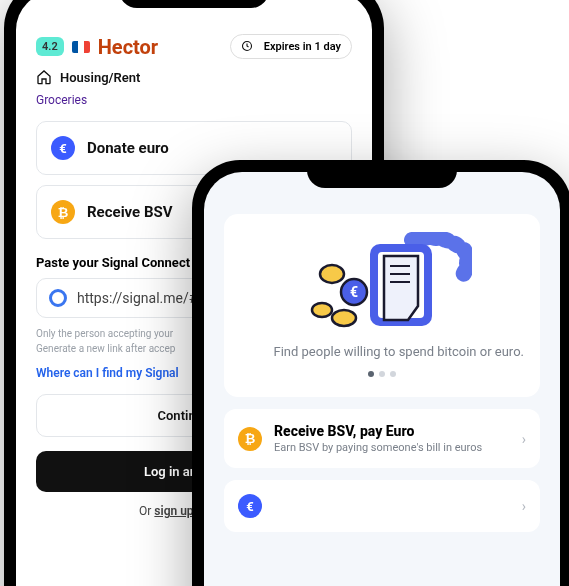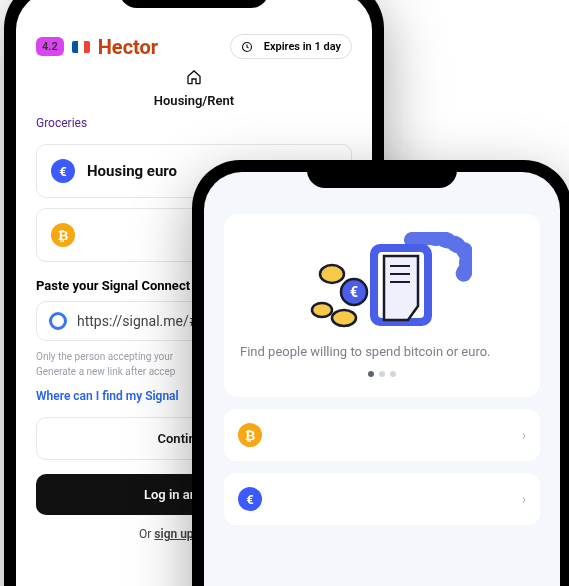--- a/index.html
+++ b/index.html
@@ -59,21 +59,21 @@
   justify-content: space-between;
   margin-top: 14px;
   margin-bottom: 10px;
 }
 .left-head {
   display: flex;
   align-items: center;
   gap: 8px;
 }
 .rating-badge {
-  background: #d946ef;
+  background: #5eead4;
   color: #333;
   font-size: 11px;
   font-weight: 600;
   padding: 3px 6px;
   border-radius: 6px;
 }
 .flag {
   width: 18px;
   height: 12px;
   display: inline-flex;
@@ -89,29 +89,27 @@
   font-weight: 700;
   color: #c2410c;
 }
 .expiry {
   border: 1px solid #ddd;
   border-radius: 16px;
   padding: 5px 10px;
   font-size: 11px;
   font-weight: 600;
   display: flex;
-  align-items: center;
   gap: 11px;
 }
 .category-row {
   display: flex;
   align-items: center;
   gap: 8px;
   margin-bottom: 8px;
-  flex-direction: column;
 }
 .house-icon {
   width: 16px;
   height: 16px;
 }
 .category-text {
   font-size: 13px;
   font-weight: 600;
   color: #111;
 }
@@ -226,21 +224,21 @@
 }
 .big-title {
   font-size: 19px;
   font-weight: 800;
   text-align: center;
   margin-bottom: 6px;
 }
 .big-sub {
   font-size: 13px;
   color: #7a808a;
-  text-align: left;
+  text-align: right;
   margin-bottom: 12px;
 }
 .dots {
   display: flex;
   justify-content: center;
   gap: 5px;
 }
 .dot {
   width: 6px;
   height: 6px;
@@ -299,24 +297,25 @@
     <div class="category-row">
       <svg class="house-icon" viewBox="0 0 24 24" fill="none" stroke="#111" stroke-width="2">
           <path d="M3 11l9-8 9 8v10a1 1 0 01-1 1h-5v-7h-6v7H4a1 1 0 01-1-1V11z"></path>
         </svg>
       <span class="category-text">Housing/Rent</span>
     </div>
     <div class="sub-gray">Groceries</div>
 
     <div class="option-card">
       <div class="circ blue">€</div>
-      <div class="opt-label">Housing euro</div>
+      <div class="opt-label">Donate euro</div>
     </div>
     <div class="option-card">
       <div class="circ orange">₿</div>
+      <div class="opt-label">Receive BSV</div>
     </div>
 
     <div class="section-label">Paste your Signal Connect li</div>
     <div class="input-row">
       <div class="signal-icon"></div>
       <div class="input-text">https://signal.me/#</div>
     </div>
     <div class="help-gray">
       <div>Only the person accepting your</div>
       <div>Generate a new link after accep</div>
@@ -354,20 +353,24 @@
       <div class="big-sub">Find people willing to spend bitcoin or euro.</div>
       <div class="dots">
         <div class="dot active"></div>
         <div class="dot"></div>
         <div class="dot"></div>
       </div>
     </div>
 
     <div class="offer-card">
       <div class="circ orange">₿</div>
+      <div class="offer-text">
+        <div class="t">Receive BSV, pay Euro</div>
+        <div class="s">Earn BSV by paying someone's bill in euros</div>
+      </div>
       <div class="chev">›</div>
     </div>
 
     <div class="offer-card">
       <div class="circ blue">€</div>
       <div class="offer-text">
       </div>
       <div class="chev">›</div>
     </div>
   </div>

